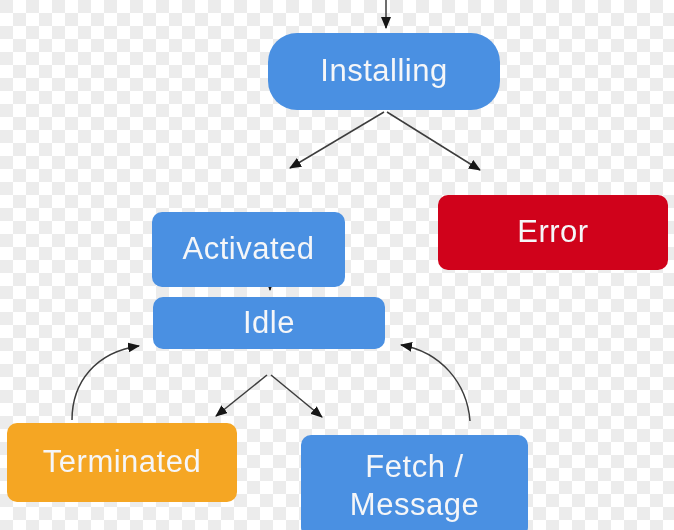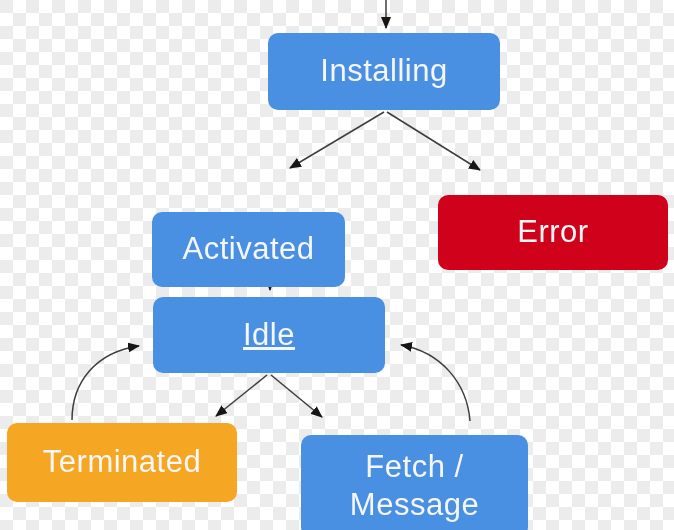--- a/index.html
+++ b/index.html
@@ -42,21 +42,21 @@
     font-size: 31px;
     font-weight: 300;
     line-height: 1.24;
     text-align: center;
     letter-spacing: 0.5px;
   }
 
   #node-installing    { left: 268px; top:  33px; width: 232px; height:  77px; }
   #node-activated     { left: 152px; top: 176px; width: 193px; height:  75px; margin-top: 36px; }
   #node-error         { left: 438px; top: 175px; width: 230px; height:  75px; }
-  #node-idle          { left: 153px; top: 297px; width: 232px; height:  76px; text-decoration: underline; }
+  #node-idle          { left: 153px; top: 297px; width: 232px; height:  52px; }
   #node-terminated    { left:   7px; top: 423px; width: 230px; height:  79px; border-radius: 10px; }
   #node-fetch-message { left: 301px; top: 423px; width: 227px; height: 102px; margin-top: 12px; }
 </style>
 </head>
 <body>
 
 <div class="canvas">
 
   <svg class="arrows" width="674" height="530" viewBox="0 0 674 530" xmlns="http://www.w3.org/2000/svg">
     <defs>
@@ -67,21 +67,21 @@
     <path class="edge" d="M386,0 L386,28" marker-end="url(#ah)"></path>
     <path class="edge" d="M384,112 L290,168" marker-end="url(#ah)"></path>
     <path class="edge" d="M387,112 L480,170" marker-end="url(#ah)"></path>
     <path class="edge" d="M270,252 L270,290" marker-end="url(#ah)"></path>
     <path class="edge" d="M267,375 L216,416" marker-end="url(#ah)"></path>
     <path class="edge" d="M271,375 L322,417" marker-end="url(#ah)"></path>
     <path class="edge" d="M72,420 C72,382 96,352 139,346" marker-end="url(#ah)"></path>
     <path class="edge" d="M470,421 C467,383 441,352 401,345" marker-end="url(#ah)"></path>
   </svg>
 
-  <div class="node" id="node-installing" style="background: rgb(74, 144, 226);">
+  <div class="node" id="node-installing" style="background: rgb(74, 144, 226); border-radius: 29px;">
     <span>Installing</span>
   </div>
 
   <div class="node" id="node-activated" style="background: rgb(74, 144, 226);">
     <span>Activated</span>
   </div>
 
   <div class="node" id="node-error" style="background: rgb(208, 2, 27); margin-top: 20px;">
     <span>Error</span>
   </div>

